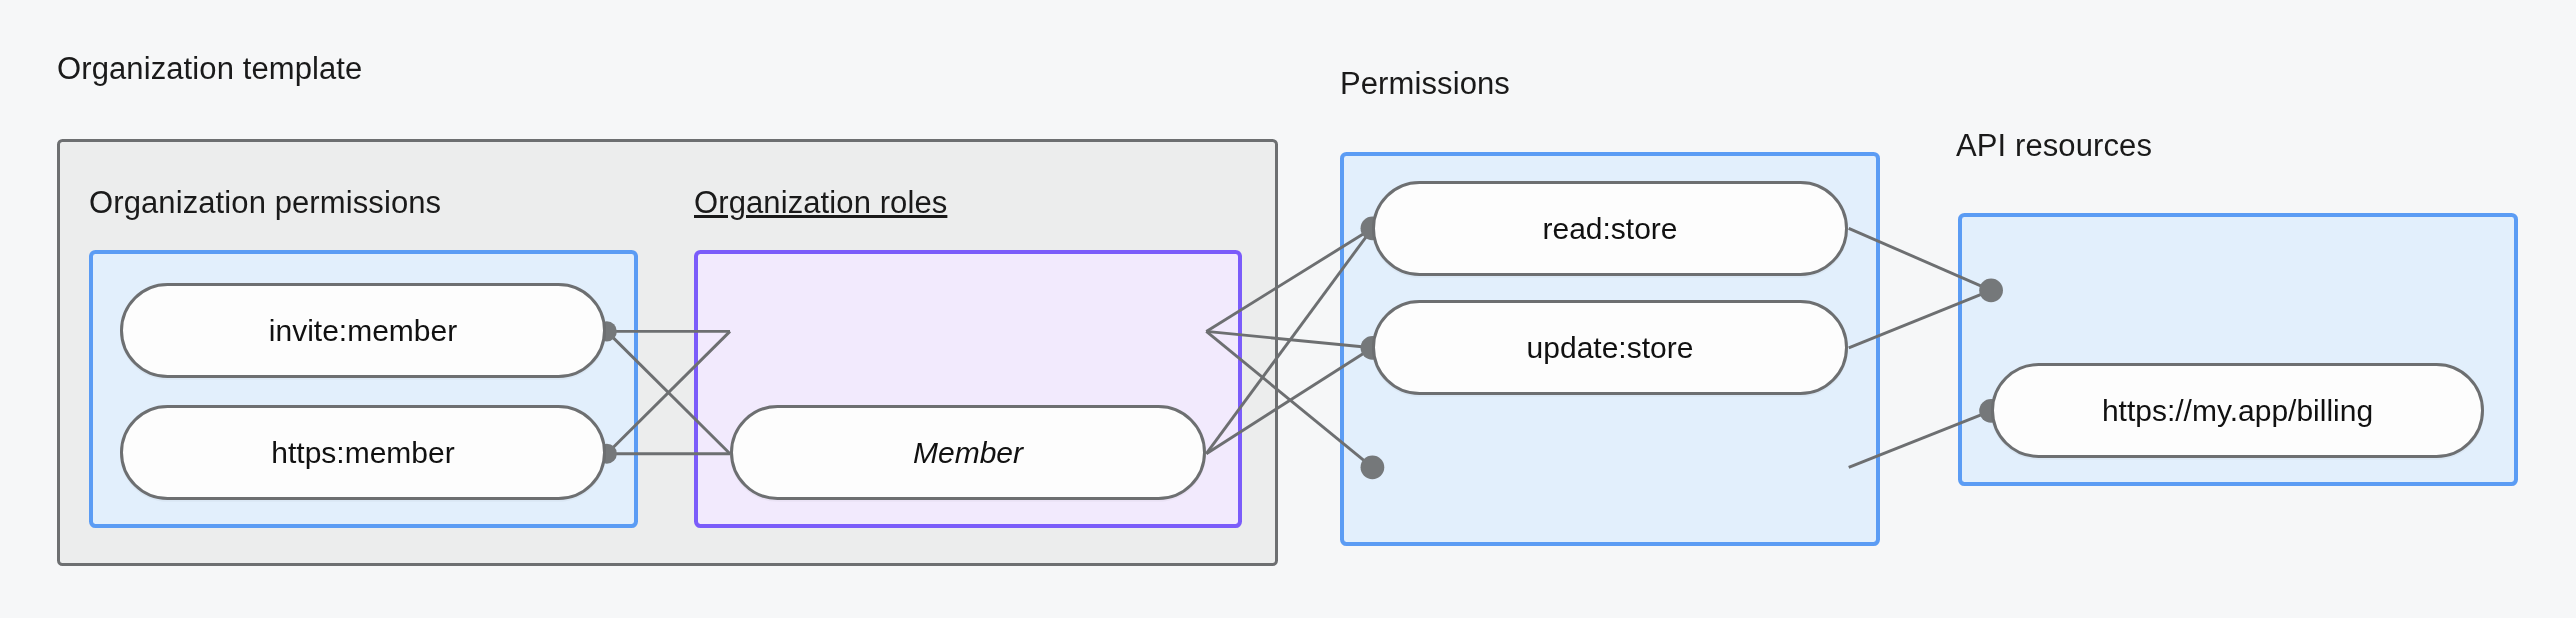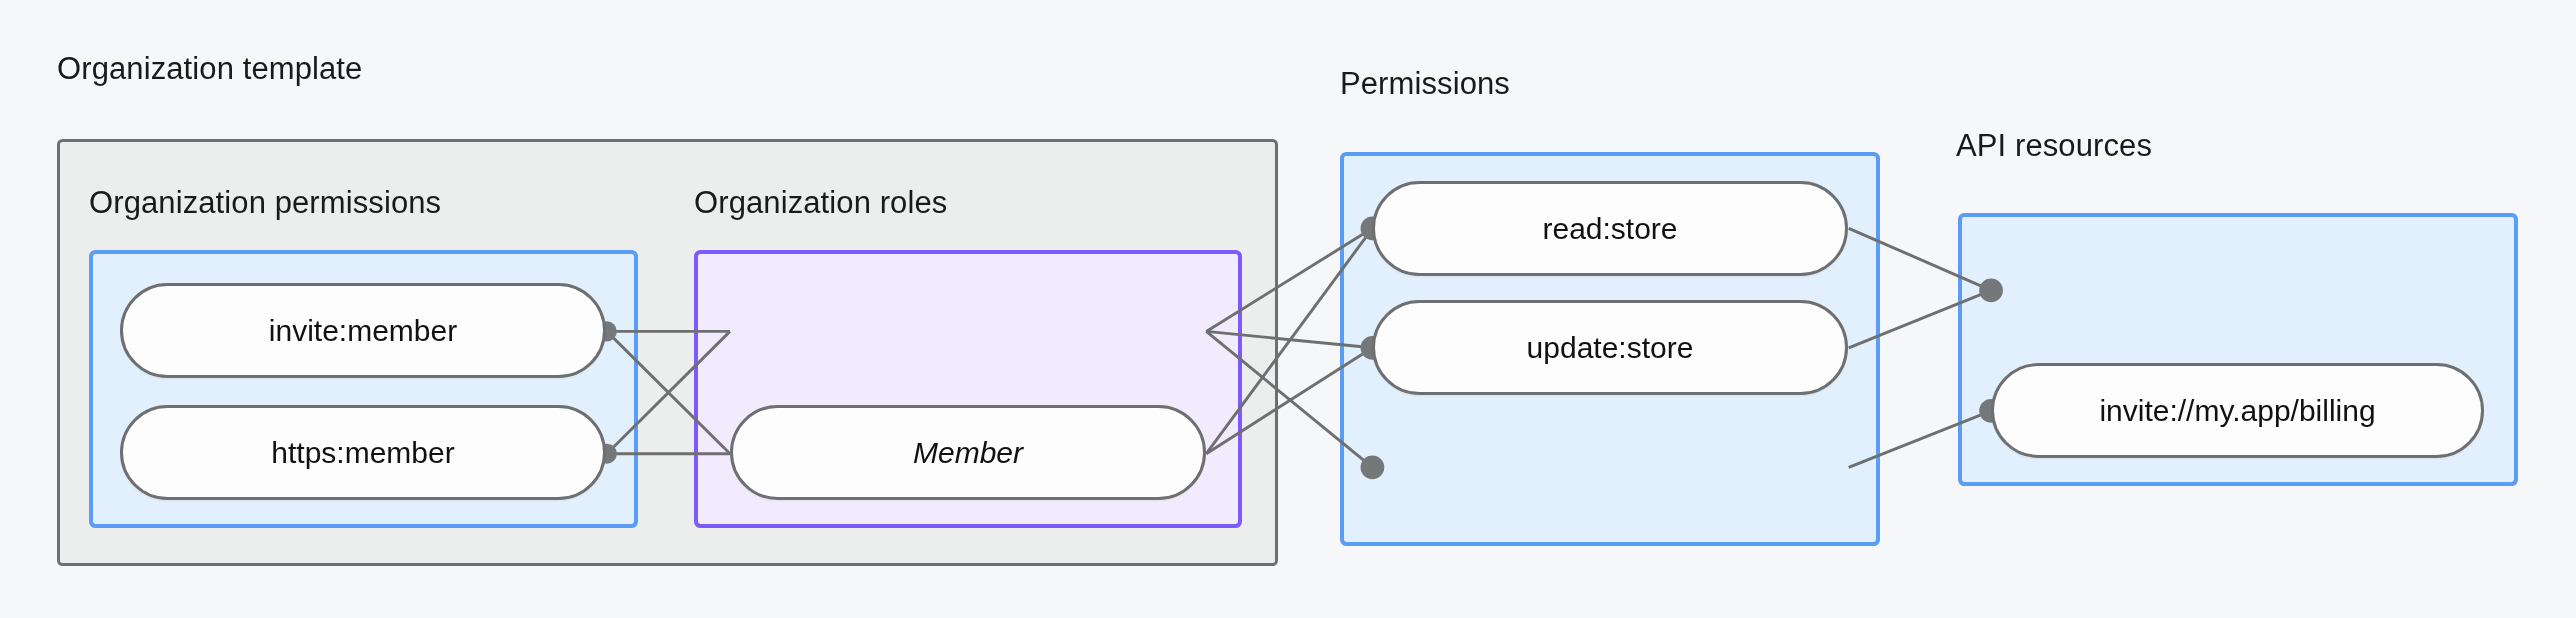--- a/index.html
+++ b/index.html
@@ -75,21 +75,21 @@
   <div class="grp-label" style="left:57px;top:53px;">Organization template</div>
 
   <div class="grp-label" style="left:1340px;top:68px;">Permissions</div>
 
   <div class="grp-label" style="left:1956px;top:130px;">API resources</div>
 
   <div class="frame frame-gray" style="left:57px;top:139px;width:1221px;height:427px;"></div>
 
   <div class="grp-label" style="left:89px;top:187px;">Organization permissions</div>
 
-  <div class="grp-label" style="left:694px;top:187px;">Organization roles</div>
+  <div class="grp-label" style="left:694px;top:187px;text-decoration:underline;">Organization roles</div>
 
   <div class="frame frame-blue" style="left:89px;top:250px;width:549px;height:278px;"></div>
 
   <div class="frame frame-purple" style="left:694px;top:250px;width:548px;height:278px;"></div>
 
   <div class="frame frame-blue" style="left:1340px;top:152px;width:540px;height:394px;"></div>
 
   <div class="frame frame-blue" style="left:1958px;top:213px;width:560px;height:273px;"></div>
 
   <svg class="edges" viewBox="0 0 2823 678">
@@ -124,16 +124,16 @@
 
 
   <div class="pill" style="left:730px;top:405px;width:476px;height:95px;font-style:italic;">Member</div>
 
   <div class="pill" style="left:1372px;top:181px;width:476px;height:95px;">read:store</div>
 
   <div class="pill" style="left:1372px;top:300px;width:476px;height:95px;">update:store</div>
 
 
 
-  <div class="pill" style="left:1991px;top:363px;width:493px;height:95px;">invite://my.app/billing</div>
+  <div class="pill" style="left:1991px;top:363px;width:493px;height:95px;">https://my.app/billing</div>
 
 </div>
 
 
 </body></html>

